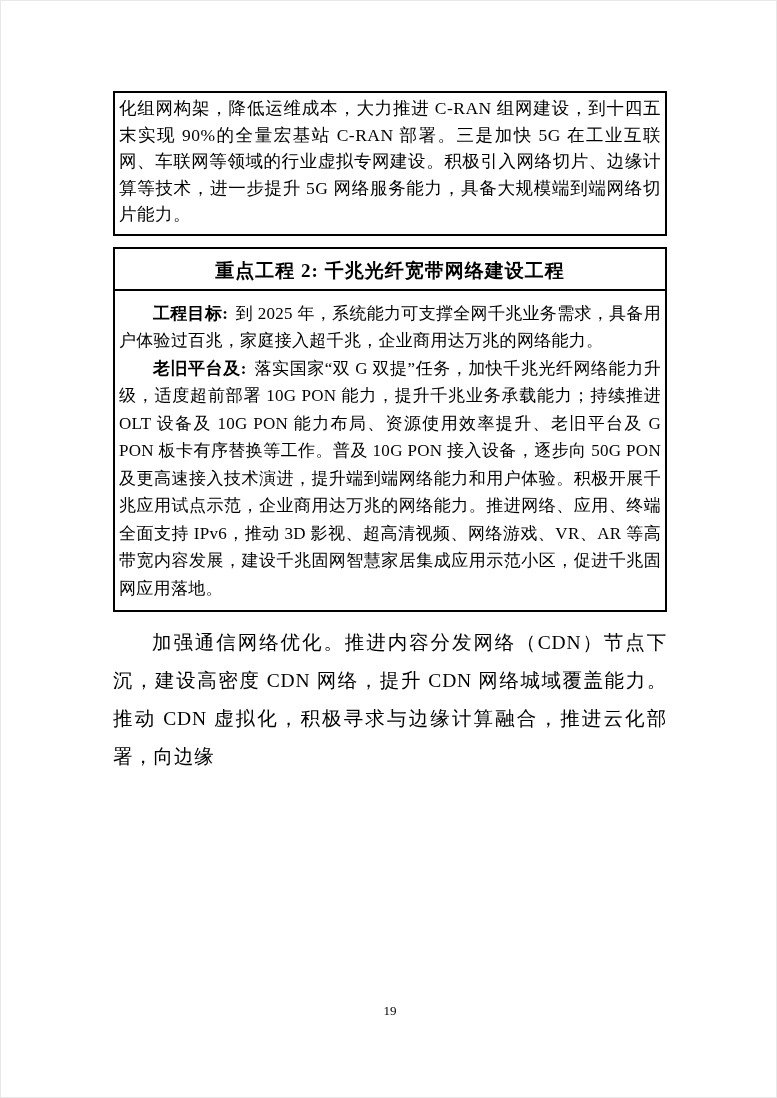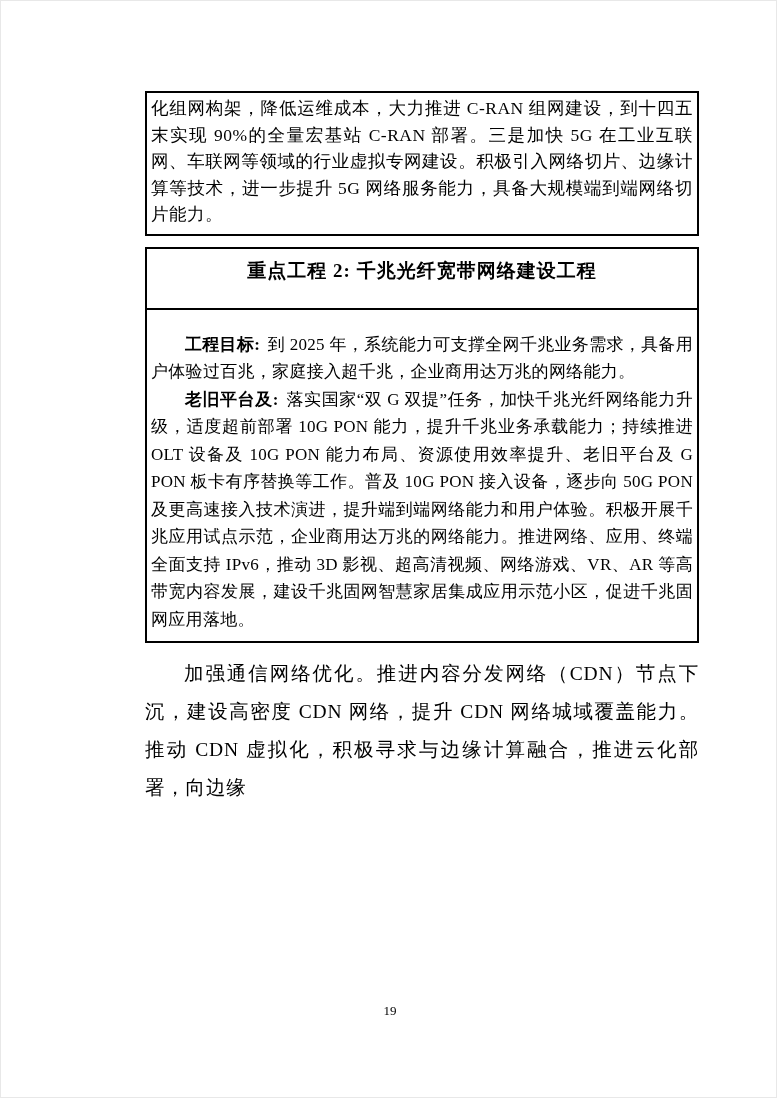--- a/index.html
+++ b/index.html
@@ -17,21 +17,20 @@
     border: 1px solid #e8e8e8;
     font-family: "Liberation Serif", "DejaVu Serif", serif;
     color: #000000;
     overflow: hidden;
   }
   .content {
     position: absolute;
     left: 112px;
     top: 90px;
     width: 554px;
-    margin-left: 32px;
   }
   
   .top-box {
     border: 2px solid #000000;
     box-sizing: border-box;
     padding: 2px 4px 6px 4px;
   }
   .top-box p {
     margin: 0;
     font-size: 17.5px;
@@ -52,25 +51,25 @@
   .project-box {
     margin-top: 11px;
     border: 2px solid #000000;
     box-sizing: border-box;
   }
   .project-header {
     border-bottom: 2px solid #000000;
     text-align: center;
     font-weight: bold;
     font-size: 19px;
-    padding: 9px 4px 24px 4px;
+    padding: 9px 4px 5px 4px;
     letter-spacing: 1px;
   }
   .project-body {
-    padding: 21px 4px 8px 4px;
+    padding: 9px 4px 8px 4px;
   }
   .project-body p {
     margin: 0;
     font-size: 17px;
     line-height: 27.5px;
     text-indent: 2em;
     text-align: justify;
     letter-spacing: 0.3px;
   }
   .project-body .label {

